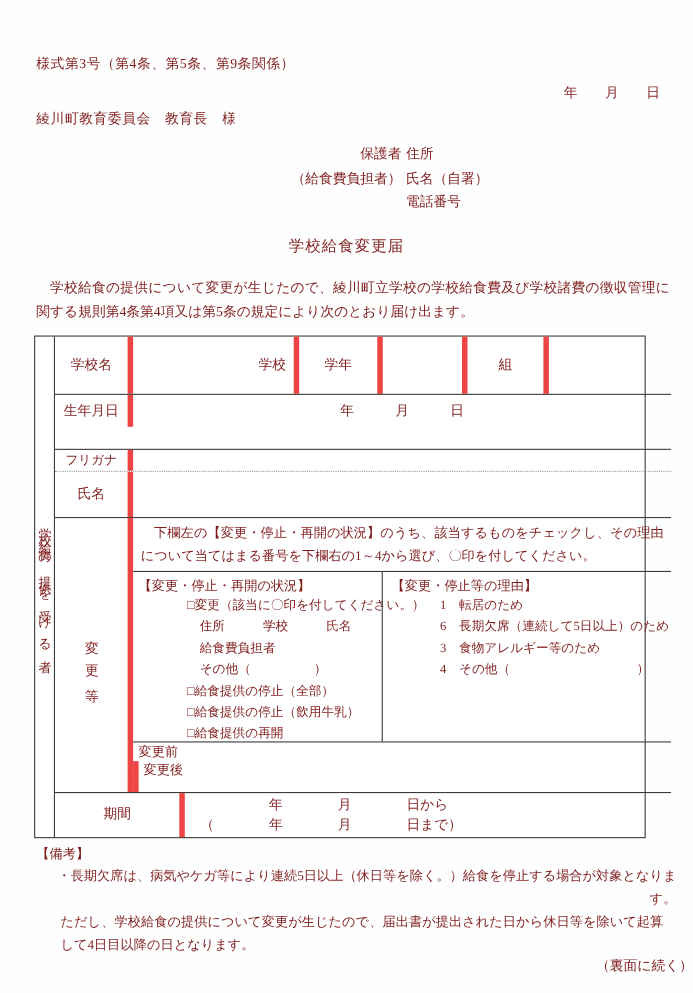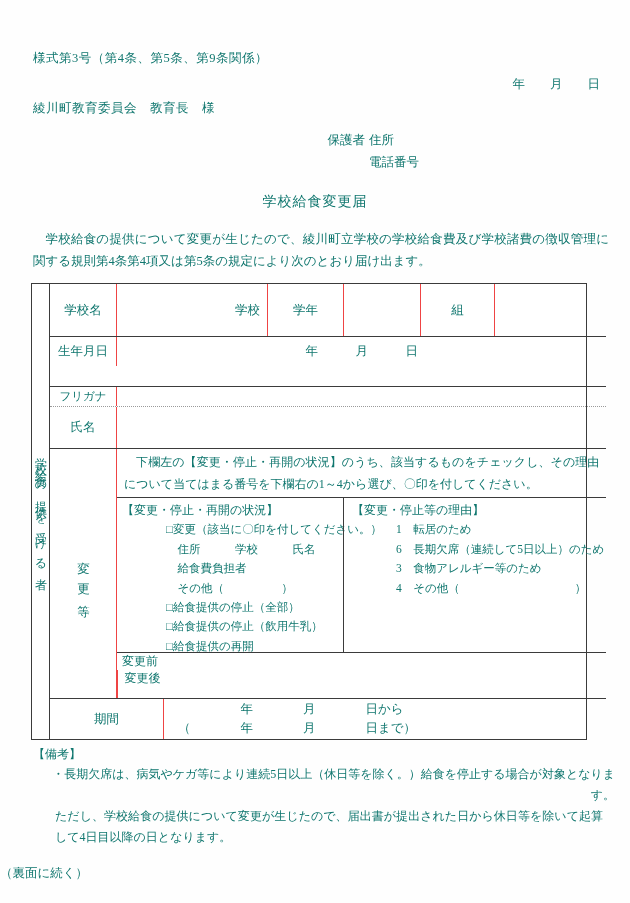--- a/index.html
+++ b/index.html
@@ -3,21 +3,21 @@
 <meta charset="utf-8">
 <style>
   * { margin: 0; padding: 0; box-sizing: border-box; }
   html, body { background: #e8e8e8; }
   .page {
     position: relative;
     width: 630px;
     height: 903px;
     margin: 0 auto;
     background: #fefefe;
-    color: #0f766e;
+    color: #7f1d1d;
     font-family: "Liberation Serif", "DejaVu Serif", serif;
     font-size: 12.5px;
     overflow: hidden;
   }
   .form-number { padding: 50px 0 0 33px; letter-spacing: 0.5px; }
   .date-line { text-align: right; padding-right: 30px; margin-top: 9px; }
   .addressee { padding-left: 33px; margin-top: 7px; letter-spacing: 0.5px; }
 
   .applicant-block { margin-top: 13px; margin-left: 255px; }
   .applicant-row { display: flex; line-height: 21.5px; }
@@ -42,21 +42,21 @@
     display: flex; align-items: center; justify-content: center;
   }
   .strip span {
     writing-mode: vertical-rl;
     font-size: 12px;
     letter-spacing: 6px;
   }
   .tmain { flex: 1; display: flex; flex-direction: column; }
   .trow { display: flex; border-top: 1px solid #3b3b3b; }
   .trow:first-child { border-top: none; }
-  .cell { border-left: 1px solid #ef4444; }
+  .cell { border-left: 5px solid #ef4444; }
   .trow .cell:first-child { border-left: none; }
   .c-center { display: flex; align-items: center; justify-content: center; }
 
   .row-school { height: 52px; }
   .c-label { width: 66px; }
   .c-school { width: 151px; display: flex; align-items: center; justify-content: flex-end; padding-right: 7px; }
   .c-grade-l { width: 76px; }
   .c-grade-v { width: 77px; }
   .c-class-l { width: 74px; }
   .c-flex { flex: 1; }
@@ -81,35 +81,39 @@
 
   .row-period { height: 41px; }
   .c-period-l { width: 113px; }
   .c-period-v { flex: 1; display: flex; flex-direction: column; justify-content: center; line-height: 19px; padding-left: 14px; white-space: pre; }
 
   
   .remarks { margin: 4px 20px 0 33px; font-size: 12px; }
   .remarks-header { line-height: 20px; }
   .remarks-p1 { padding-left: 9px; line-height: 21px; width: 582px; text-align: right; }
   .remarks-p2 { padding-left: 22px; line-height: 21px; width: 570px; text-align: justify; }
-  .back-note { text-align: left; padding-right: 32px; margin-top: 17px; }
+  .back-note { text-align: right; }
 </style>
 </head>
 <body>
 
 <div class="page">
 
   <div class="form-number">様式第3号（第4条、第5条、第9条関係）</div>
   <div class="date-line">年　　月　　日</div>
   <div class="addressee">綾川町教育委員会　教育長　様</div>
 
   <div class="applicant-block">
     <div class="applicant-row">
       <span class="lbl">保護者</span>
       <span class="val">住所</span>
+    </div>
+    <div class="applicant-row">
+      <span class="lbl">（給食費負担者）</span>
+      <span class="val">氏名（自署）</span>
     </div>
     <div class="applicant-row">
       <span class="lbl"></span>
       <span class="val">電話番号</span>
     </div>
   </div>
 
   <div class="doc-title">学校給食変更届</div>
 
   <p class="intro">学校給食の提供について変更が生じたので、綾川町立学校の学校給食費及び学校諸費の徴収管理に関する規則第4条第4項又は第5条の規定により次のとおり届け出ます。</p>

